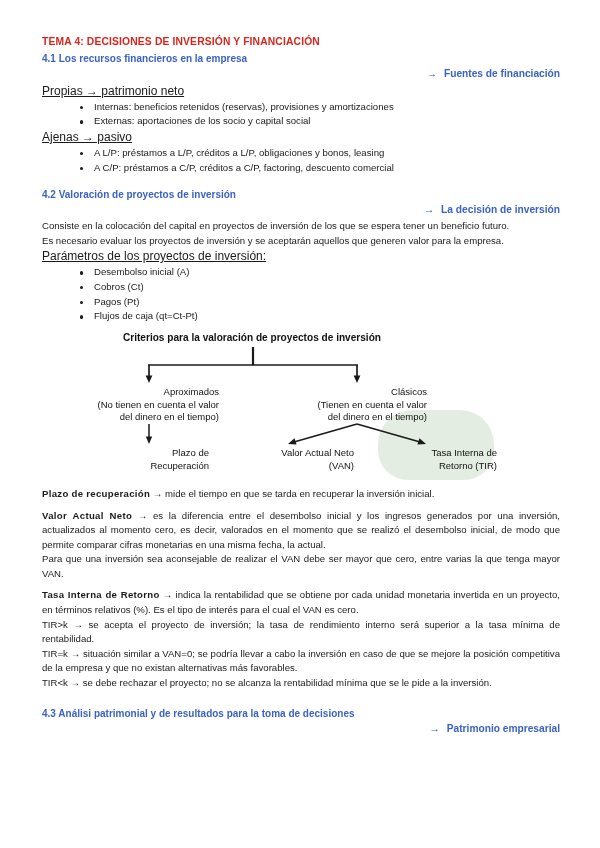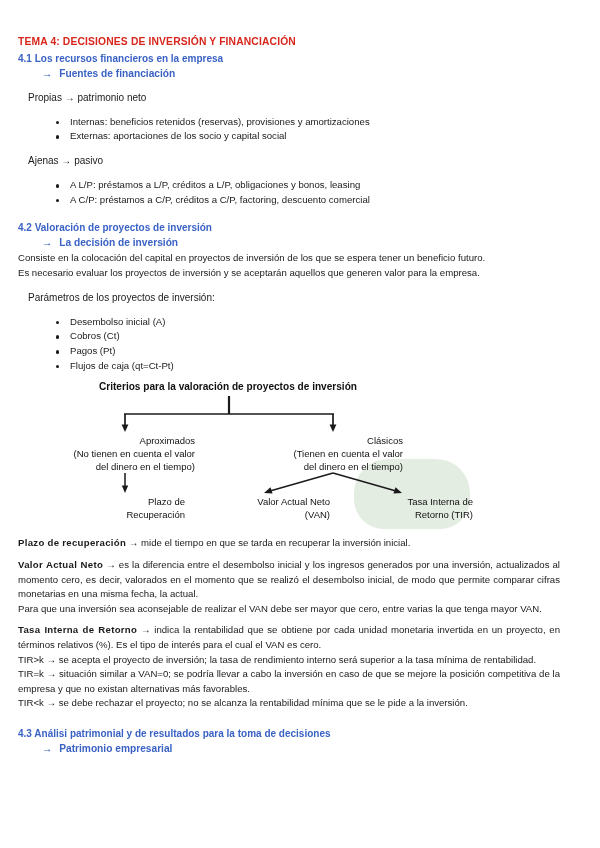--- a/index.html
+++ b/index.html
@@ -9,21 +9,21 @@
     height: 848px;
     background: #ffffff;
     font-family: "Liberation Sans", sans-serif;
     color: #1a1a1a;
     overflow: hidden;
   }
   .page {
     position: relative;
     width: 600px;
     height: 848px;
-    padding: 36px 40px 0 18px;
+    padding: 36px 40px 0 42px;
   }
   .title-main {
     color: #d8261c;
     font-weight: bold;
     font-size: 10.3px;
     letter-spacing: 0.15px;
     margin: 0 0 3px 0;
     line-height: 1.25;
   }
   .h-section {
@@ -33,26 +33,28 @@
     margin: 0 0 2px 0;
     line-height: 1.3;
   }
   .h-sub {
     color: #3a62c4;
     font-weight: bold;
     font-size: 10.2px;
     margin: 0 0 2px 0;
     padding-left: 24px;
     line-height: 1.35;
+    text-align: right;
   }
   .h-sub .arw { margin-right: 7px; }
   .plain {
-    font-size: 10px;
+    font-size: 12px;
     line-height: 1.42;
-    margin: 10px;
+    margin: 0;
+    text-decoration: underline;
   }
   ul.bl {
     margin: 0 0 0 0;
     padding-left: 38px;
     list-style: none;
   }
   ul.bl li {
     font-size: 9.6px;
     line-height: 1.53;
     position: relative;

